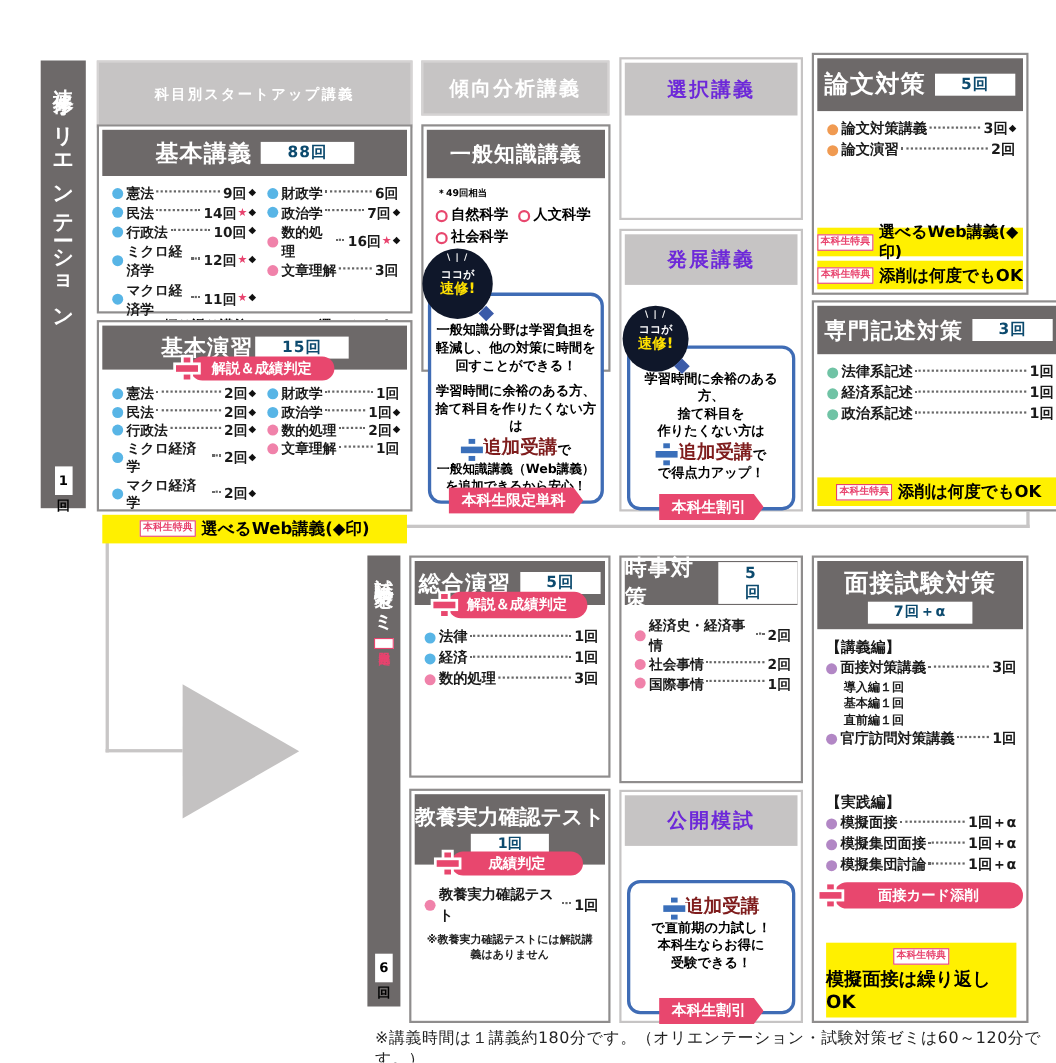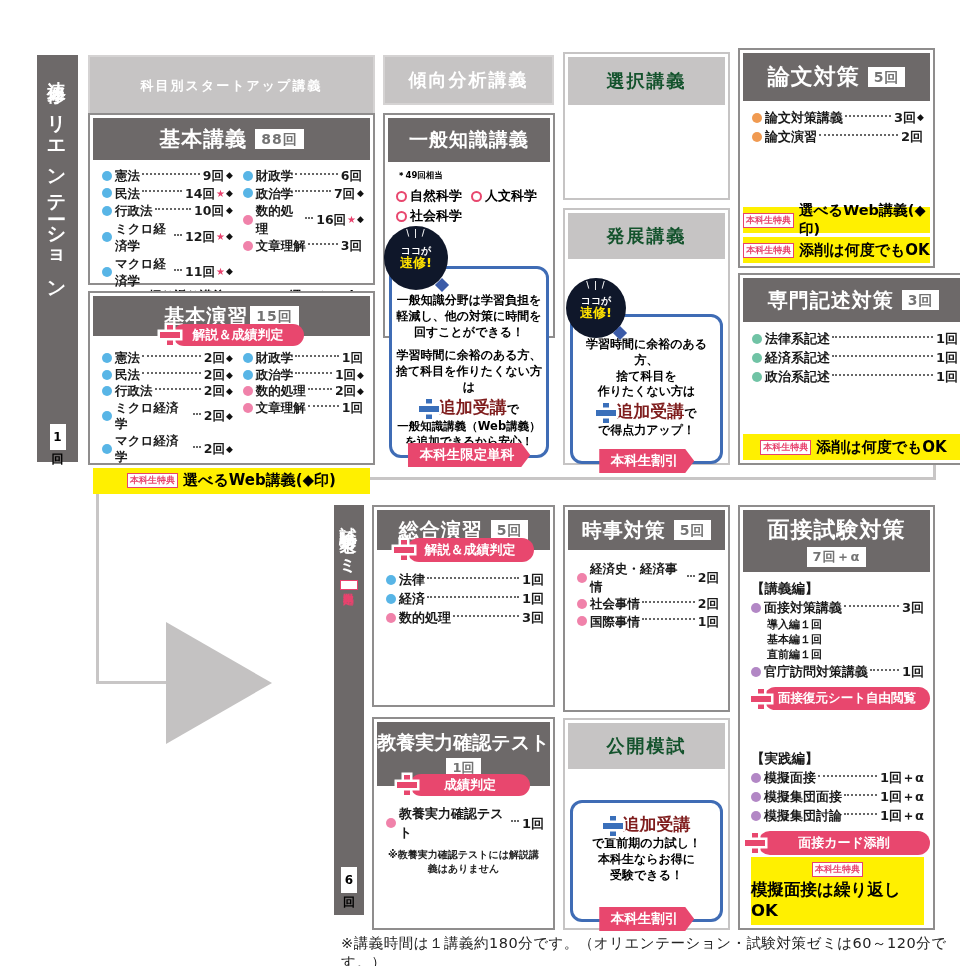--- a/index.html
+++ b/index.html
@@ -5,22 +5,22 @@
 *{margin:0;padding:0;box-sizing:border-box;font-family:"DejaVu Sans","Liberation Sans",sans-serif;}
 html,body{width:960px;height:966px;background:#fff;position:relative;overflow:hidden;}
 .vbar{position:absolute;background:#6d6969;color:#fff;display:flex;flex-direction:column;align-items:center;}
 .vtext{writing-mode:vertical-rl;text-orientation:upright;font-weight:bold;}
 .vcount{position:absolute;background:#fff;color:#000;writing-mode:vertical-rl;text-orientation:upright;font-weight:bold;font-size:12px;padding:6px 2px;line-height:1;}
 .box{position:absolute;background:#fff;border:2px solid #8f8d8d;padding:3px;display:flex;flex-direction:column;}
 .box.light{border-color:#c6c4c4;}
 .hdr-dark{background:#6d6969;color:#fff;font-weight:bold;display:flex;align-items:center;justify-content:center;gap:8px;flex:none;letter-spacing:1px;}
 .hdr-dark.col{flex-direction:column;gap:2px;}
 .hdr-light{position:absolute;background:#c6c4c4;border:2px solid #d5d3d3;color:#fff;font-weight:bold;display:flex;align-items:center;justify-content:center;letter-spacing:2px;}
-.hdr-light-in{background:#c6c4c4;color:#14532d;font-weight:bold;display:flex;align-items:center;justify-content:center;letter-spacing:2px;flex:none;}
-.cnt-box{background:#fff;color:#737373;font-weight:bold;font-size:14px;padding:1px 6px;line-height:18px;}
+.hdr-light-in{background:#c6c4c4;color:#6d28d9;font-weight:bold;display:flex;align-items:center;justify-content:center;letter-spacing:2px;flex:none;}
+.cnt-box{background:#fff;color:#0c4a6e;font-weight:bold;font-size:14px;padding:1px 24px;line-height:18px;}
 .cols{display:flex;}
 .list{padding:7px 6px 2px 9px;}
 .list.c{flex:1;}
 .item{display:flex;align-items:center;font-size:12.5px;font-weight:bold;line-height:17.5px;color:#1a1a1a;}
 .item.lg{font-size:13px;line-height:19px;}
 .dot{width:10px;height:10px;border-radius:50%;margin-right:3px;flex:none;}
 .dot.blue{background:#58b5e6}.dot.pink{background:#f082aa}.dot.orange{background:#f09a51}.dot.green{background:#70c3a5}.dot.purple{background:#b287c5}
 .lead{flex:1;border-bottom:2px dotted #666;margin:0 3px 4px 2px;min-width:8px;}
 .cnt{white-space:nowrap;}
 .star{color:#e8436e;font-size:10px;margin-left:1px;}
@@ -558,24 +558,20 @@
       </div>
     <div>
 
         <div class="item lg">
           <span class="dot purple"></span>
           <span>官庁訪問対策講義</span>
           <span class="lead"></span>
           <span class="cnt">1回</span>
         </div>
       </div>
-    <div class="pillrow" style="margin-top:6px;justify-content:flex-start">
-      <span class="plus"></span>
-      <span class="pill" style="font-size:12.5px;padding:3px 14px">面接復元シート自由閲覧</span>
-    </div>
     <div class="sect" style="margin-top:40px">【実践編】</div>
     <div>
 
         <div class="item lg">
           <span class="dot purple"></span>
           <span>模擬面接</span>
           <span class="lead"></span>
           <span class="cnt">1回＋α</span>
         </div>
 

